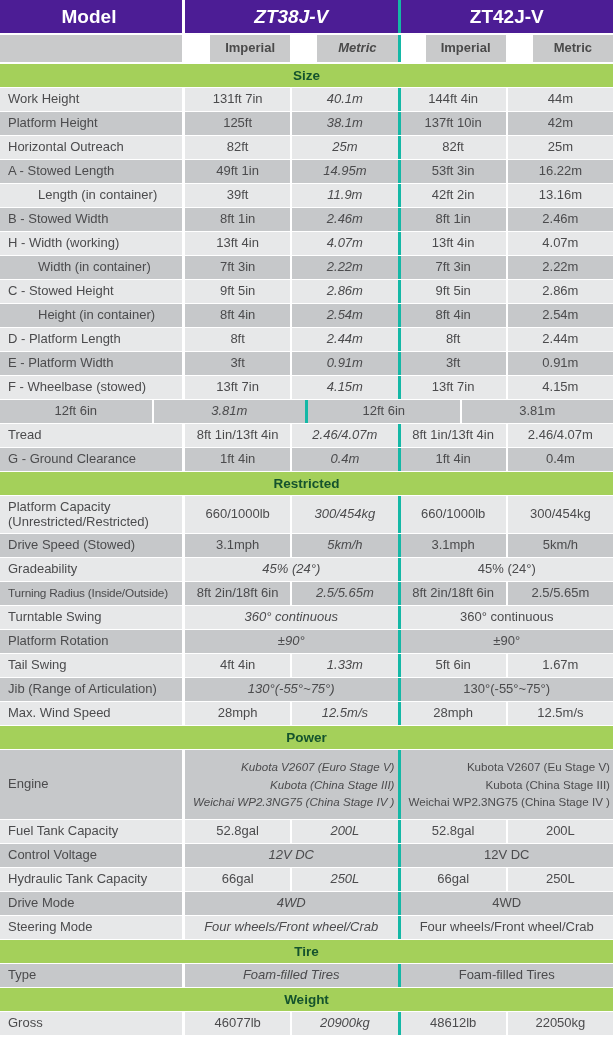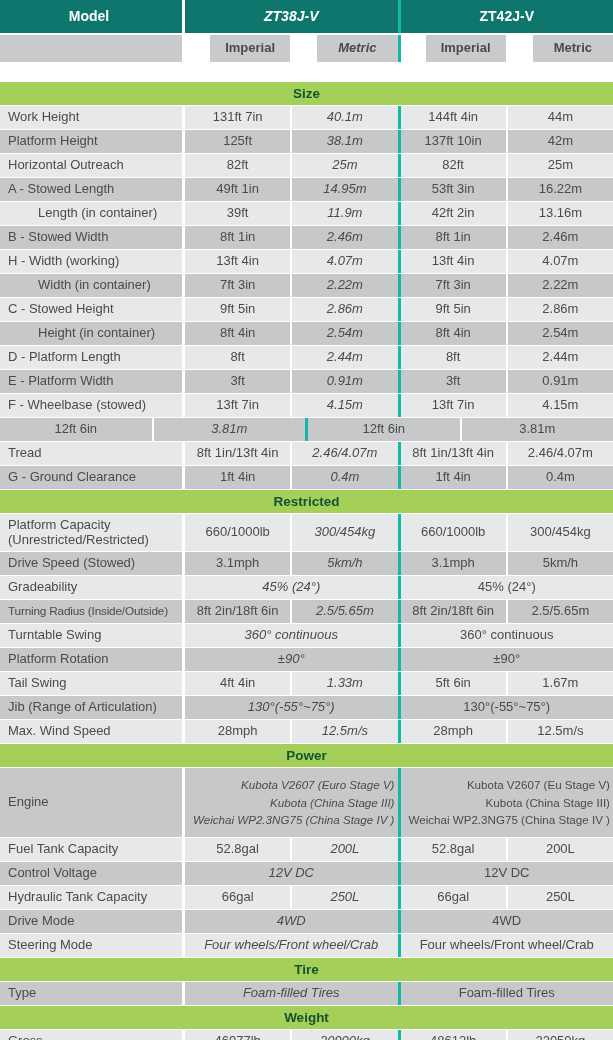--- a/index.html
+++ b/index.html
@@ -10,23 +10,23 @@
         font-size:13px;line-height:1.15;text-align:center;}
   
   .c-label{flex:0 0 185px;justify-content:flex-start;text-align:left;
            padding-left:8px;border-right:3px solid #fff;}
   .c-val{flex:1 1 0;}
   .c-span{flex:2 2 0;}
   .sep2{border-right:2px solid #fff;}
   .sep3{border-right:3px solid #14b8a6;font-style:italic;}
   
   .head{height:33px;margin-bottom:2px;}
-  .head .cell{background:#0f766e;color:#ffffff;font-weight:bold;font-size:14px;}
+  .head .cell{background:#4c1d95;color:#ffffff;font-weight:bold;font-size:19px;}
   .head .c-label{justify-content:center;text-align:center;padding-left:0;}
-  .subhead{height:27px;margin-bottom:20px;gap:25px;}
+  .subhead{height:27px;margin-bottom:2px;gap:25px;}
   .subhead .cell{background:#c9cacb;color:#4a4a4a;font-weight:bold;}
   
   .section{height:23px;margin-bottom:1px;background:#a4d05a;color:#14532d;
            font-weight:bold;font-size:13.5px;display:flex;align-items:center;
            justify-content:center;}
   
   .light .cell{background:#e7e8e9;}
   .dark .cell{background:#c6c8ca;}
   .indent .c-label{padding-left:38px;}
   .tall{min-height:37px;}

